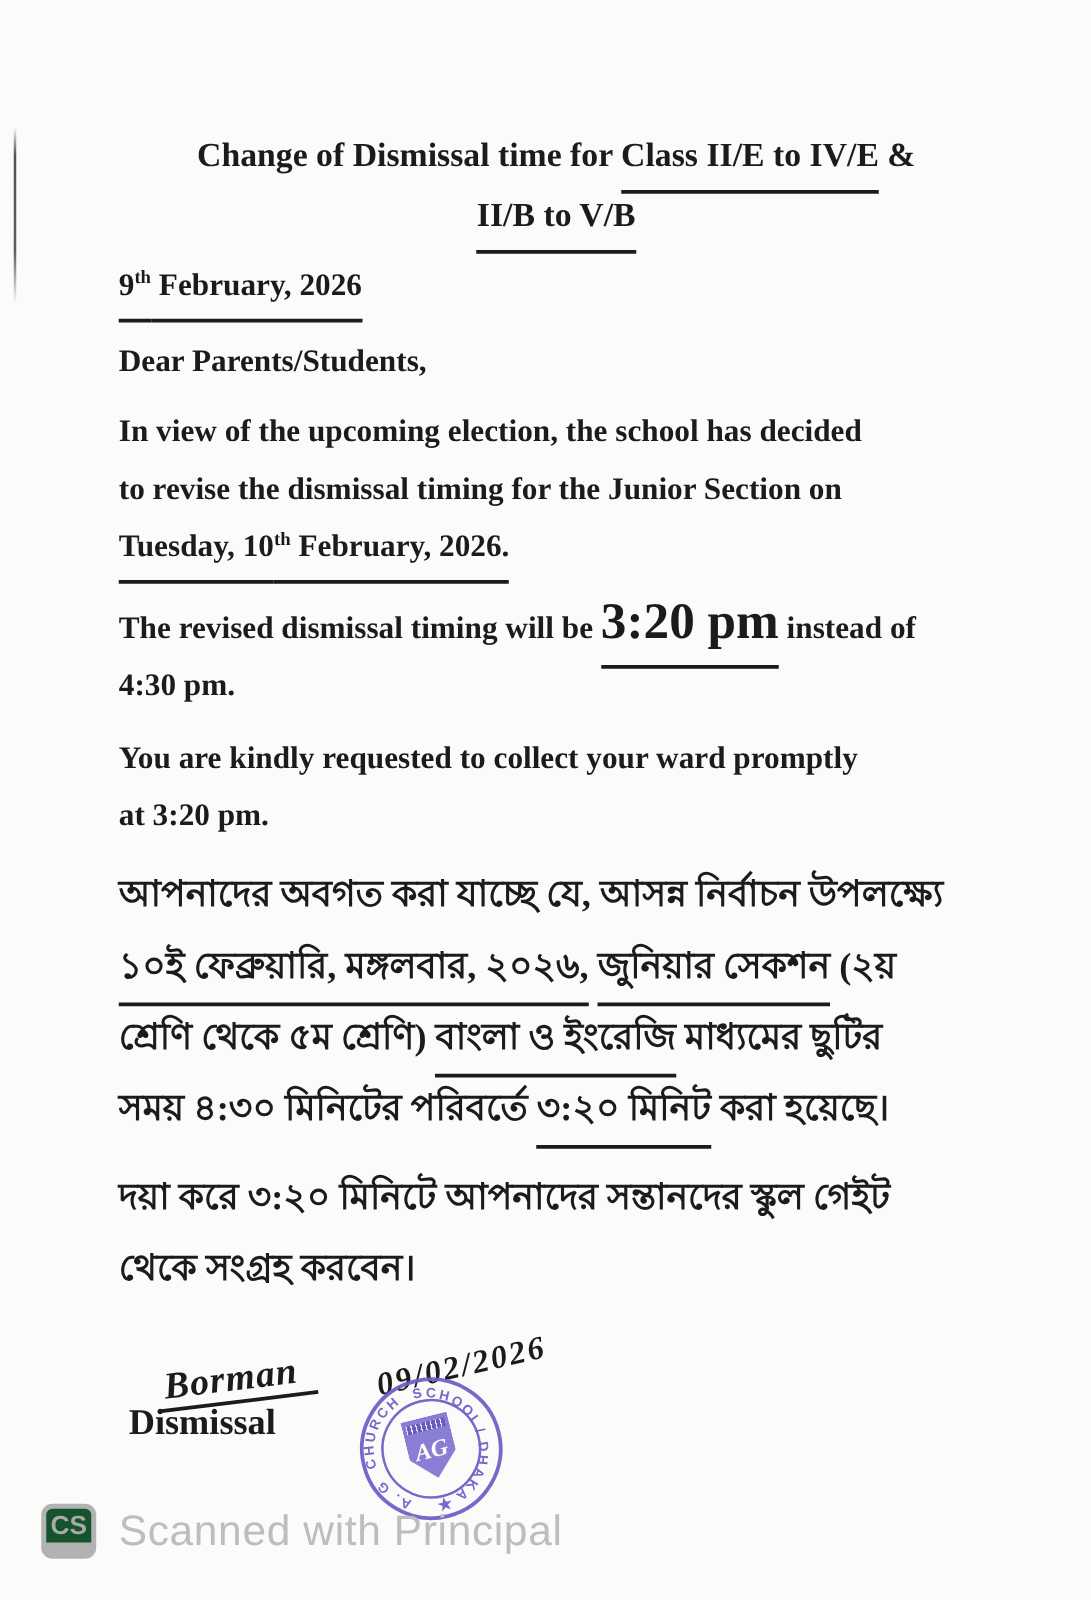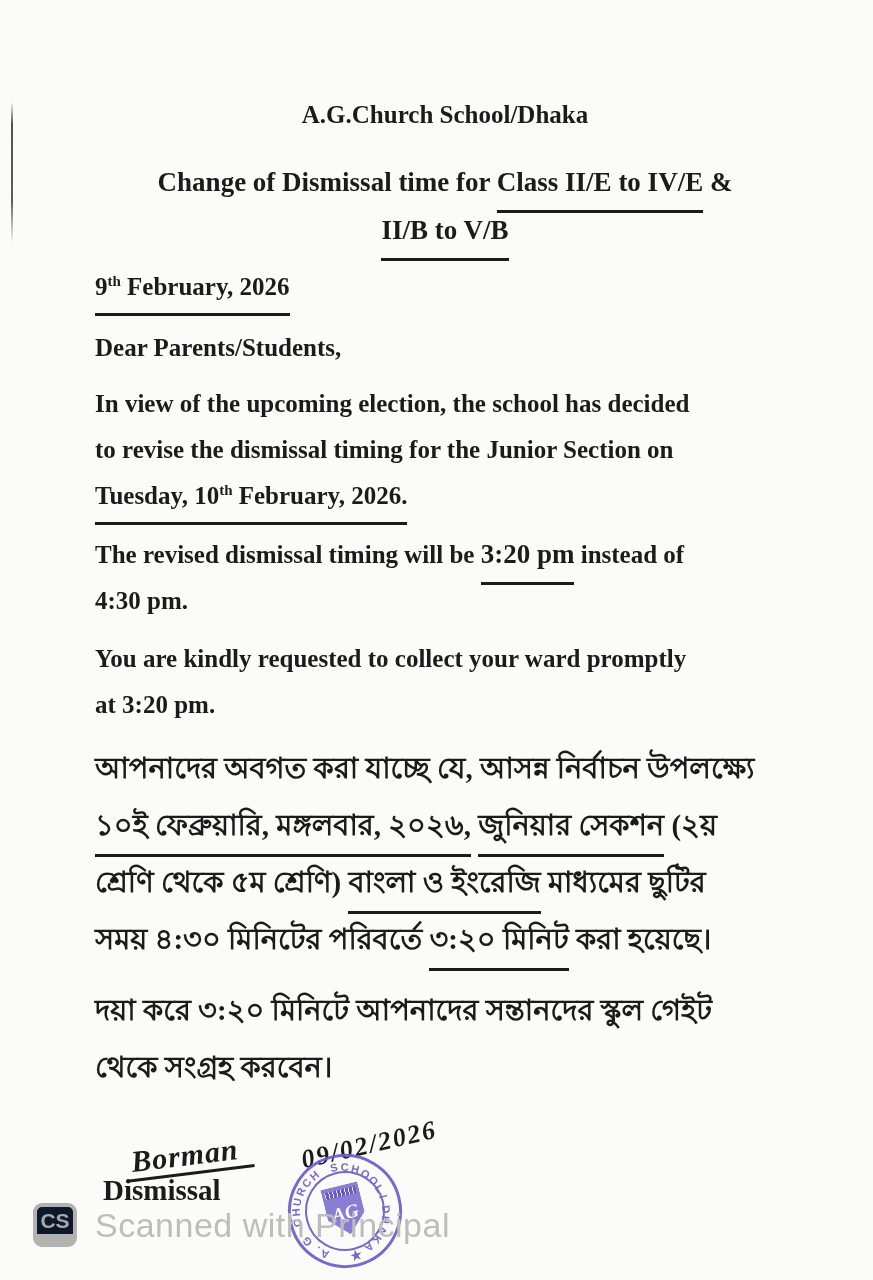--- a/index.html
+++ b/index.html
@@ -19,21 +19,21 @@
   .heading { text-align:center; font-size:27px; line-height:48px; margin:0 0 10px 0; }
 
   .date-line { font-size:25px; line-height:46px; margin:0 0 15px 0; }
   .salutation { font-size:25px; line-height:46px; margin:0 0 10px 0; }
 
   .para { font-size:25px; line-height:46px; margin:0 0 12px 0; }
   .para-bn { font-size:29px; line-height:57px; margin:0 0 14px 0; font-weight:600;
              font-family:"Liberation Serif", serif; }
 
   .u { border-bottom:3px solid currentColor; padding-bottom:13px; }
-  .big { font-size:27px; }
+  .big { font-size:41px; }
   sup { font-size:60%; line-height:0; }
 
   
   .artifact-line {
     position:absolute; left:11px; top:103px; width:2px; height:140px;
     background:linear-gradient(to bottom, rgba(40,40,40,.05), rgba(40,40,40,.8) 15%, rgba(40,40,40,.75) 70%, rgba(40,40,40,0));
   }
 
   
   .sig-area { position:relative; height:150px; margin-top:36px; }
@@ -92,41 +92,40 @@
 
   
   .footer {
     position:absolute; left:33px; top:1203px;
     display:flex; align-items:center; gap:18px;
     font-family:"Liberation Sans", sans-serif;
   }
   .cs-icon {
     position:relative; width:44px; height:44px;
     border:4px solid #b2b2b2; border-radius:9px;
-    background:#0f172a; box-sizing:border-box;
+    background:#14532d; box-sizing:border-box;
     display:flex; align-items:center; justify-content:center;
   }
   .cs-icon-label {
     color:#a9a9a9; font-weight:bold; font-size:21px; margin-top:-8px;
     letter-spacing:0;
   }
   .cs-icon-bar {
     position:absolute; left:-1px; right:-1px; bottom:-2px; height:11px;
     background:#b2b2b2; border-radius:0 0 5px 5px;
   }
   .footer-text { color:#bdbdbd; font-size:34px; font-weight:500; letter-spacing:.5px; }
 </style>
 </head>
 <body>
 
 <div class="artifact-line"></div>
 
 <div class="doc">
 
-  <div class="title">A.G.Church School/Dhaka</div>
 
   <div class="heading">
     <div class="line"><span>Change of Dismissal time for </span><span class="u">Class II/E to IV/E</span><span> &amp;</span></div>
     <div class="line"><span class="u">II/B to V/B</span></div>
   </div>
 
   <div class="date-line">
       <div class="line"><span class="u">9</span><span class="u"><sup>th</sup></span><span class="u"> February, 2026</span></div>
     </div>
 

